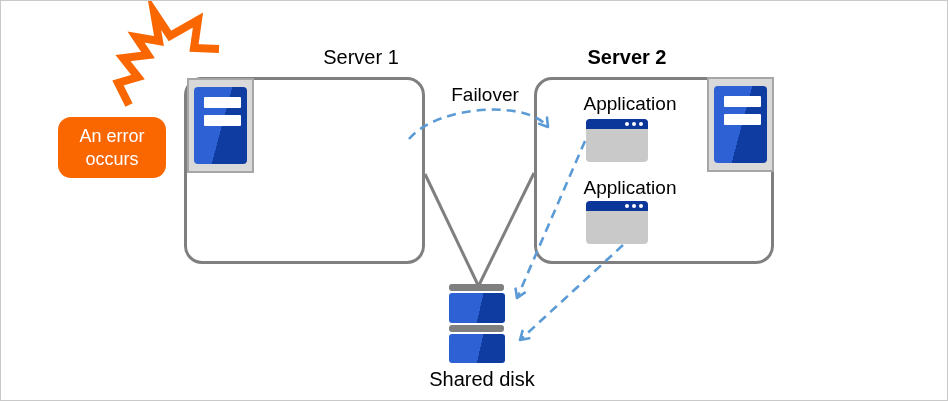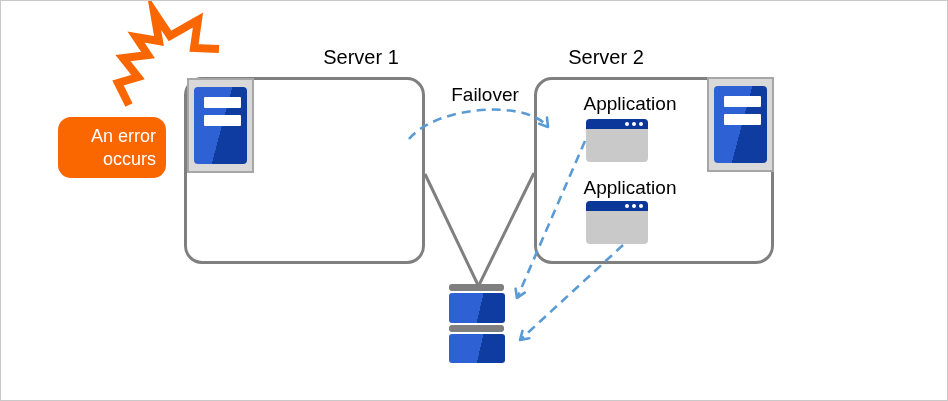--- a/index.html
+++ b/index.html
@@ -46,21 +46,21 @@
   .disk-group{position:absolute;left:448px;top:283px;width:56px;z-index:3;}
   .disk-bar{position:absolute;left:0;width:55px;height:7px;background:#7f7f7f;border-radius:3px;}
   .disk-platter{
     position:absolute;left:0;width:56px;height:30px;border-radius:3px;
     background:linear-gradient(103deg,#2e62d4 55%,#0e3ca0 55%);
   }
   
   .error-callout{
     position:absolute;left:57px;top:116px;width:108px;height:61px;
     background:#fa6600;border-radius:13px;color:#fff;
-    font-size:18px;line-height:23px;text-align:right;
+    font-size:18px;line-height:23px;text-align:center;
     display:flex;align-items:center;justify-content:center;
     box-sizing:border-box;padding:2px 10px;z-index:3;
   }
 </style>
 </head>
 <body>
 
 <div id="canvas">
 
   <svg id="overlay" width="948" height="401" viewBox="0 0 948 401">
@@ -78,21 +78,21 @@
     <path d="M408,138 C435,105 525,98 547,126" fill="none" stroke="#5b9bd5" stroke-width="2.6" stroke-dasharray="9,6" marker-end="url(#vhead)"></path>
 
     <line x1="584" y1="140" x2="516" y2="297" stroke="#5b9bd5" stroke-width="2.6" stroke-dasharray="9,6" marker-end="url(#vhead)"></line>
     <line x1="622" y1="244" x2="519" y2="339" stroke="#5b9bd5" stroke-width="2.6" stroke-dasharray="9,6" marker-end="url(#vhead)"></line>
   </svg>
 
   <div class="server-box" style="left:183px;top:76px;"></div>
   <div class="server-box" style="left:533px;top:76px;width:240px;"></div>
 
   <div class="diagram-label" style="left:360px;top:46px;">Server 1</div>
-  <div class="diagram-label" style="left:605px;top:46px;">Server 2</div>
+  <div class="diagram-label" style="left:626px;top:46px;font-weight:bold;">Server 2</div>
 
   <div class="diagram-label small-label" style="left:484px;top:84px;">Failover</div>
 
   <div class="server-icon" style="left:186px;top:77px;">
     <div class="server-icon-body">
       <div class="server-slot s1"></div>
       <div class="server-slot s2"></div>
     </div>
   </div>
   <div class="server-icon" style="left:706px;top:76px;">
@@ -119,16 +119,17 @@
       <span class="app-dot"></span>
     </div>
   </div>
 
   <div class="disk-group">
     <div class="disk-bar" style="top:0;"></div>
     <div class="disk-platter" style="top:9px;"></div>
     <div class="disk-bar" style="top:41px;"></div>
     <div class="disk-platter" style="top:50px;height:29px;"></div>
   </div>
+  <div class="diagram-label" style="left:481px;top:368px;">Shared disk</div>
 
   <div class="error-callout">An error occurs</div>
 
 </div>
 
 </body></html>

